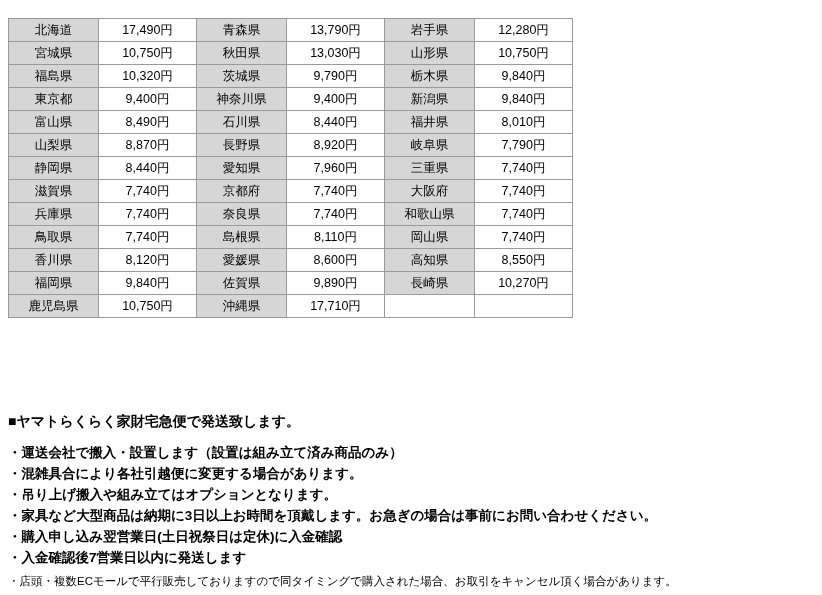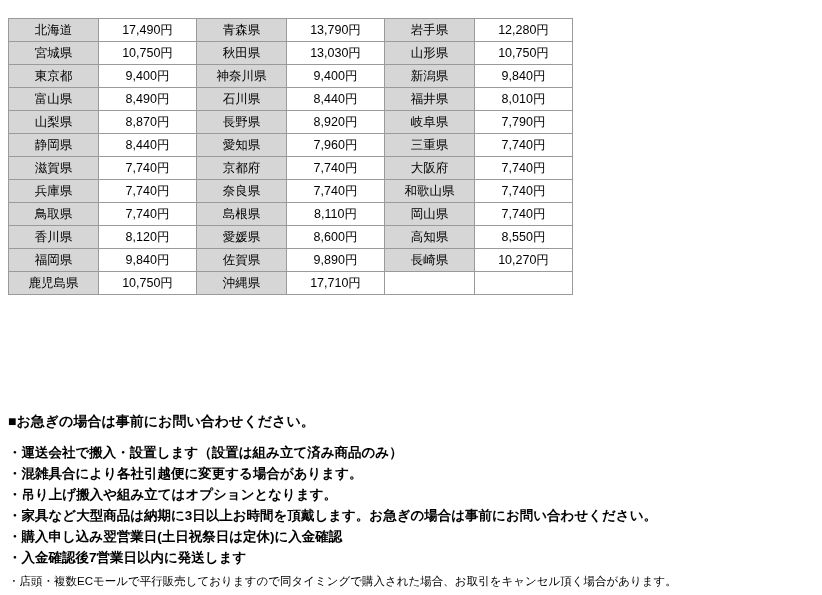--- a/index.html
+++ b/index.html
@@ -99,20 +99,28 @@
       </tr>
       <tr>
         <td class="pref">宮城県</td>
         <td class="price">10,750円</td>
         <td class="pref">秋田県</td>
         <td class="price">13,030円</td>
         <td class="pref">山形県</td>
         <td class="price">10,750円</td>
       </tr>
       <tr>
+        <td class="pref">福島県</td>
+        <td class="price">10,320円</td>
+        <td class="pref">茨城県</td>
+        <td class="price">9,790円</td>
+        <td class="pref">栃木県</td>
+        <td class="price">9,840円</td>
+      </tr>
+      <tr>
         <td class="pref">東京都</td>
         <td class="price">9,400円</td>
         <td class="pref">神奈川県</td>
         <td class="price">9,400円</td>
         <td class="pref">新潟県</td>
         <td class="price">9,840円</td>
       </tr>
       <tr>
         <td class="pref">富山県</td>
         <td class="price">8,490円</td>
@@ -182,21 +190,21 @@
         <td class="price">10,750円</td>
         <td class="pref">沖縄県</td>
         <td class="price">17,710円</td>
         <td class="empty"></td>
         <td class="empty"></td>
       </tr>
     </tbody>
 </table>
 
 <div id="notes">
-  <p class="note-head">■お急ぎの場合は事前にお問い合わせください。</p>
+  <p class="note-head">■ヤマトらくらく家財宅急便で発送致します。</p>
   <div>
       <p class="note-line">・運送会社で搬入・設置します（設置は組み立て済み商品のみ）</p>
       <p class="note-line">・混雑具合により各社引越便に変更する場合があります。</p>
       <p class="note-line">・吊り上げ搬入や組み立てはオプションとなります。</p>
       <p class="note-line">・家具など大型商品は納期に3日以上お時間を頂戴します。お急ぎの場合は事前にお問い合わせください。</p>
       <p class="note-line">・購入申し込み翌営業日(土日祝祭日は定休)に入金確認</p>
       <p class="note-line">・入金確認後7営業日以内に発送します</p>
     </div>
   <p class="note-small">・店頭・複数ECモールで平行販売しておりますので同タイミングで購入された場合、お取引をキャンセル頂く場合があります。</p>
 </div>

